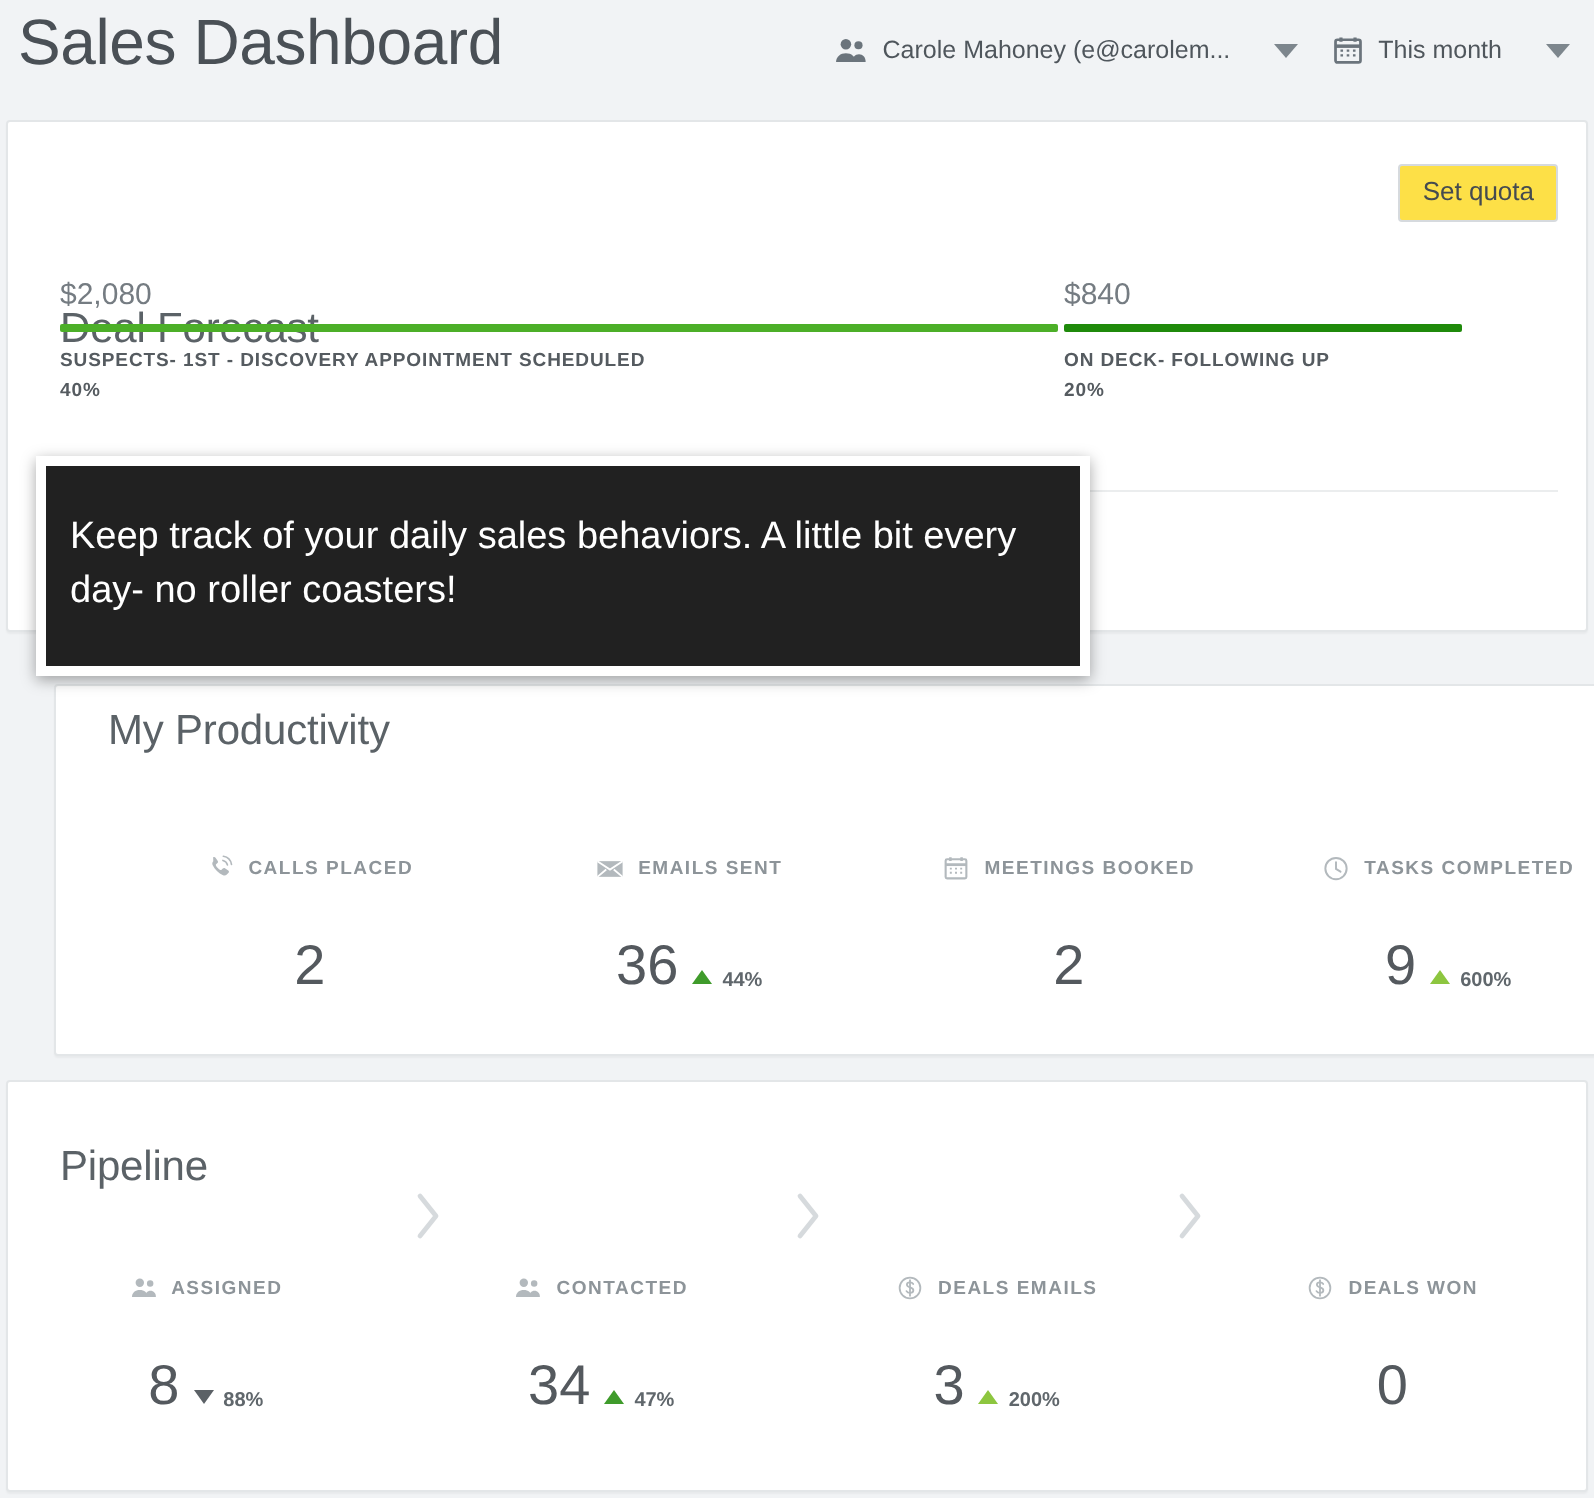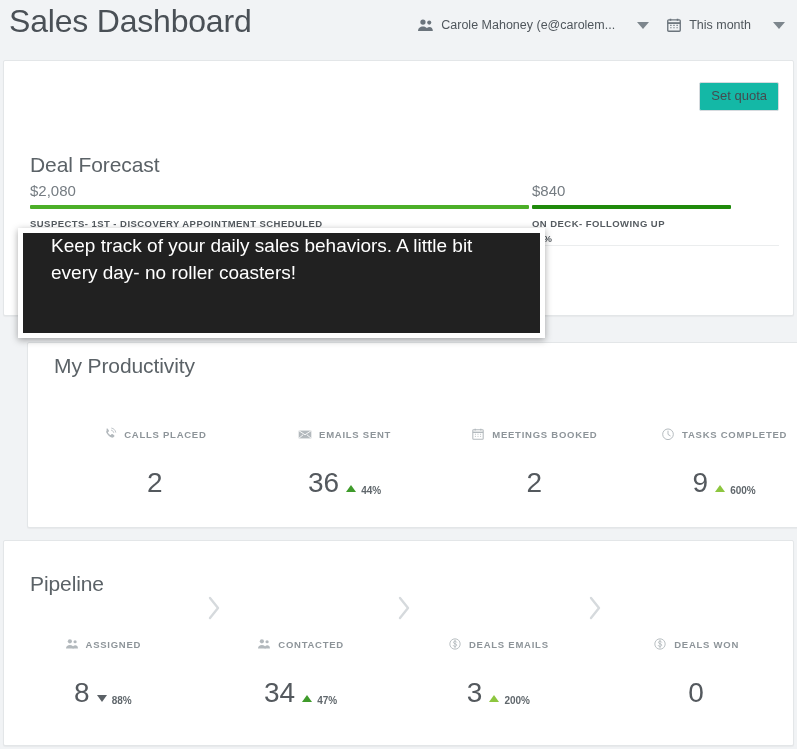--- a/index.html
+++ b/index.html
@@ -95,36 +95,35 @@
   }
 
   
   #card-forecast { left: 3px; top: 60px; width: 791px; height: 256px; }
   #card-forecast .card-title { position: absolute; left: 26px; top: 92px; }
   .set-quota-btn {
     position: absolute;
     right: 14px;
     top: 21px;
     padding: 6px 11px 7px 11px;
-    background: #14b8a6;
+    background: #fde047;
     border: 1px solid #d6dade;
     border-radius: 2px;
     font-size: 13px;
     color: #454b50;
     cursor: pointer;
     font-family: "Liberation Sans", sans-serif;
     line-height: 1.1;
   }
 
   .forecast-row {
     position: absolute;
     left: 0; top: 78px;
     width: 791px;
     height: 75px;
-    margin-top: 43px;
   }
   .forecast-seg {
     position: absolute;
     top: 0;
   }
   .forecast-amount {
     font-size: 15px;
     color: #757c82;
     margin-bottom: 6px;
     display: block;
@@ -170,21 +169,22 @@
     background: #ffffff;
     padding: 5px;
     box-shadow: 0 2px 7px rgba(0,0,0,0.35);
     z-index: 50;
   }
   #callout .inner {
     width: 100%;
     height: 100%;
     background: #212121;
     display: flex;
-    padding: 0 28px;
+    align-items: center;
+    padding: 0 12px;
   }
   #callout .text {
     color: #ffffff;
     font-size: 19px;
     line-height: 1.42;
     font-weight: 400;
   }
 
   
   .metric-grid {

